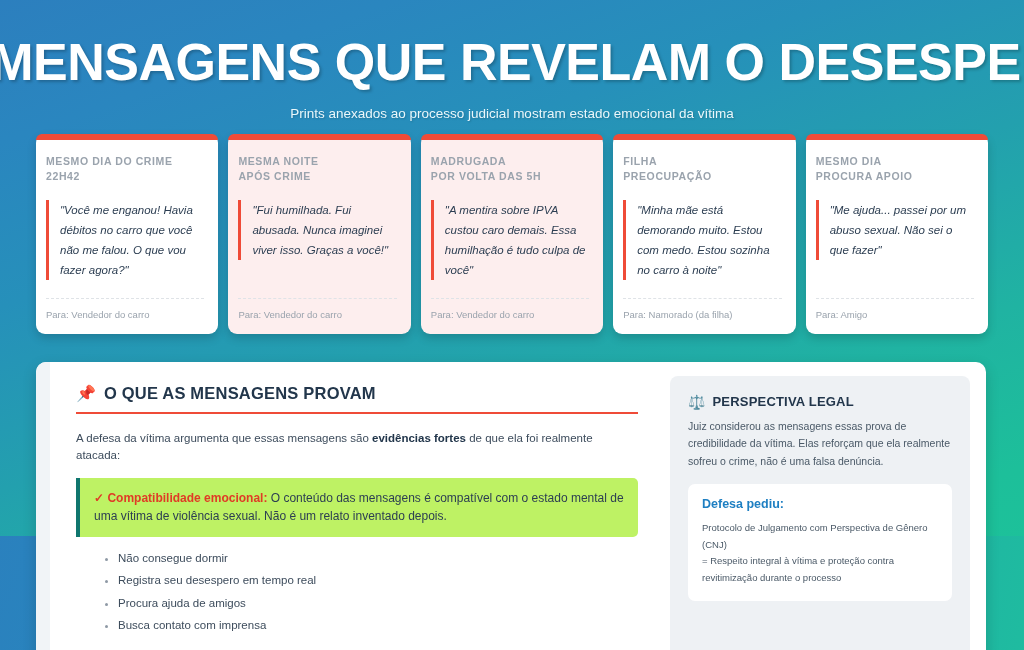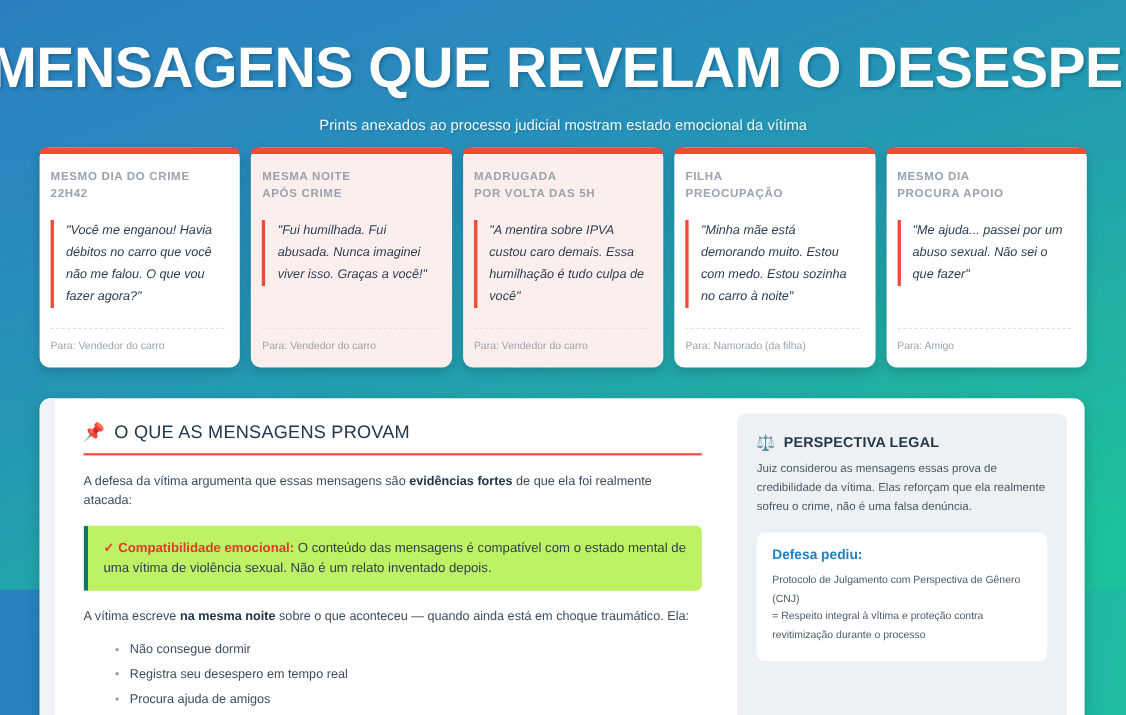--- a/index.html
+++ b/index.html
@@ -150,21 +150,21 @@
   .section-title-row {
     display: flex;
     align-items: center;
     gap: 8px;
   }
 
   .pin-icon { font-size: 16px; line-height: 1; }
 
   .section-title {
     font-size: 16.5px;
-    font-weight: normal;
+    font-weight: bold;
     color: #22364b;
     letter-spacing: 0.2px;
   }
 
   .title-rule {
     margin-top: 9px;
     height: 2px;
     background: #ef4b38;
     width: 100%;
   }
@@ -323,21 +323,20 @@
       <div class="section-title-row">
         <span class="pin-icon">📌</span>
         <span class="section-title">O QUE AS MENSAGENS PROVAM</span>
       </div>
       <div class="title-rule"></div>
 
       <div class="para"><span>A defesa da vítima argumenta que essas mensagens são </span><b>evidências fortes</b><span> de que ela foi realmente atacada:</span></div>
 
       <div class="callout"><span class="tag">✓ Compatibilidade emocional:</span><span> O conteúdo das mensagens é compatível com o estado mental de uma vítima de violência sexual. Não é um relato inventado depois.</span></div>
 
-      <div class="para"><span>A vítima escreve </span><b>na mesma noite</b><span> sobre o que aconteceu — quando ainda está em choque traumático. Ela:</span></div>
 
       <ul class="bullets">
         <li>Não consegue dormir</li>
         <li>Registra seu desespero em tempo real</li>
         <li>Procura ajuda de amigos</li>
         <li>Busca contato com imprensa</li>
 
       </ul>
 
     </div>

